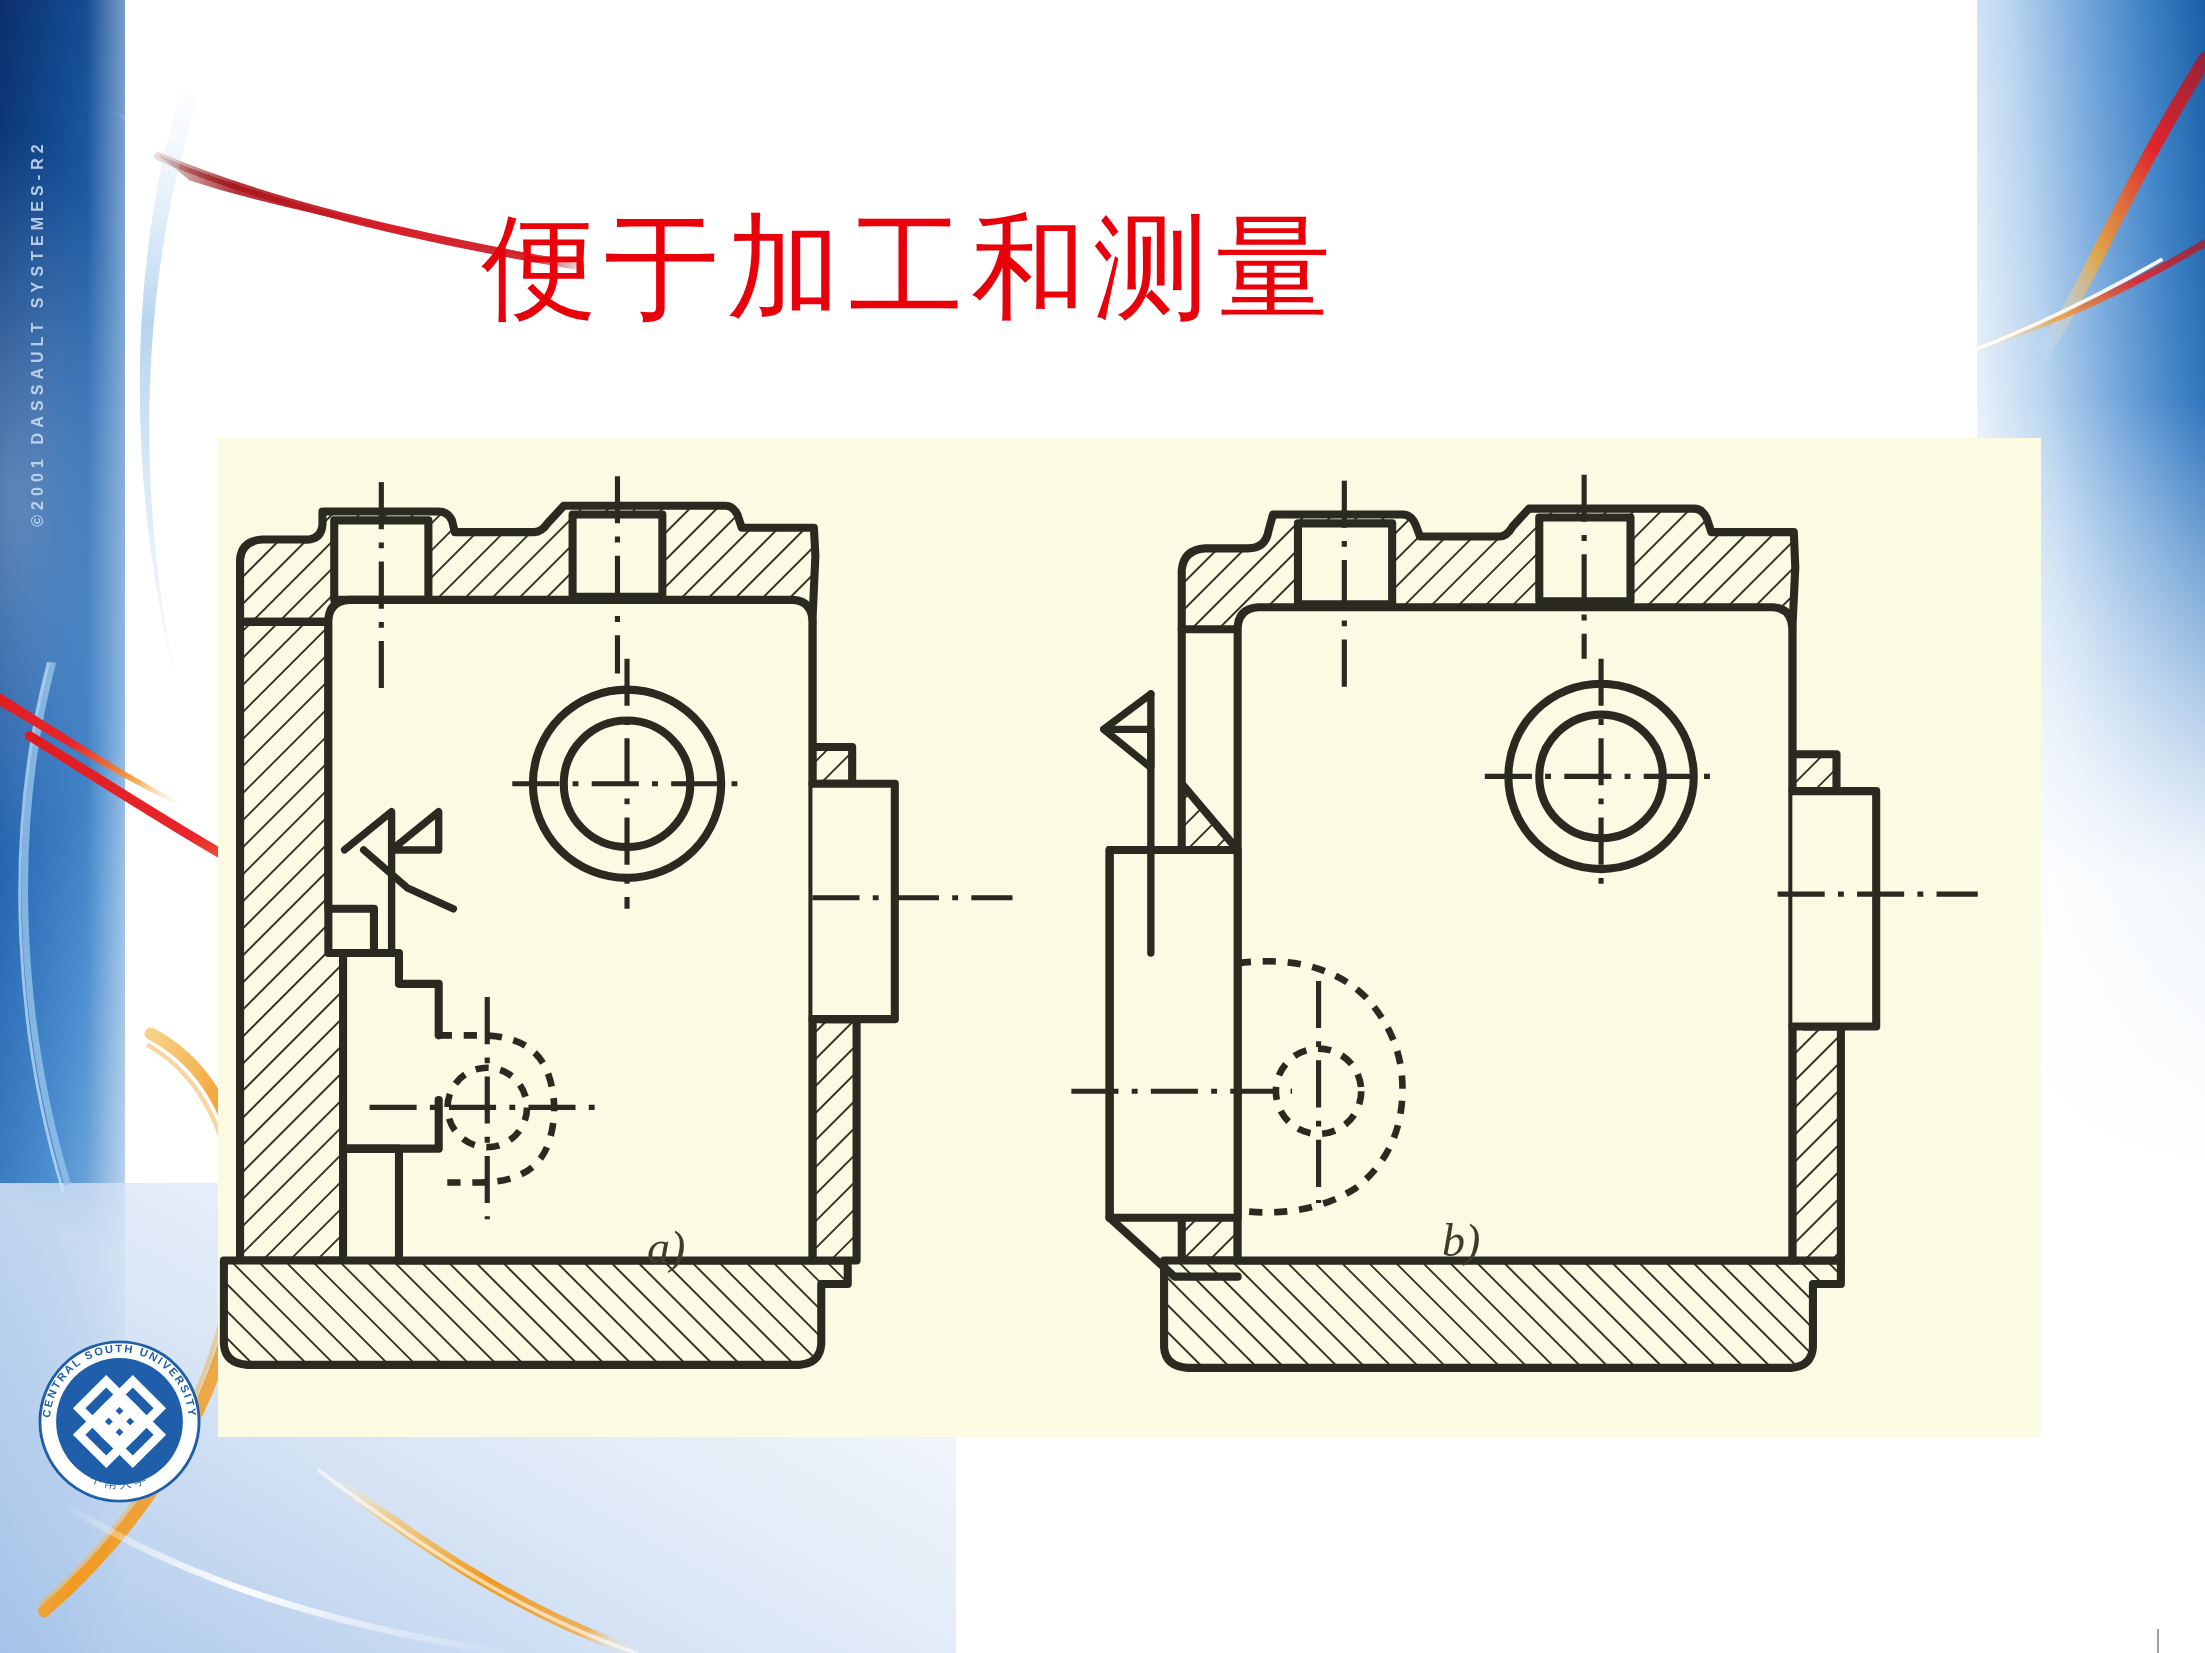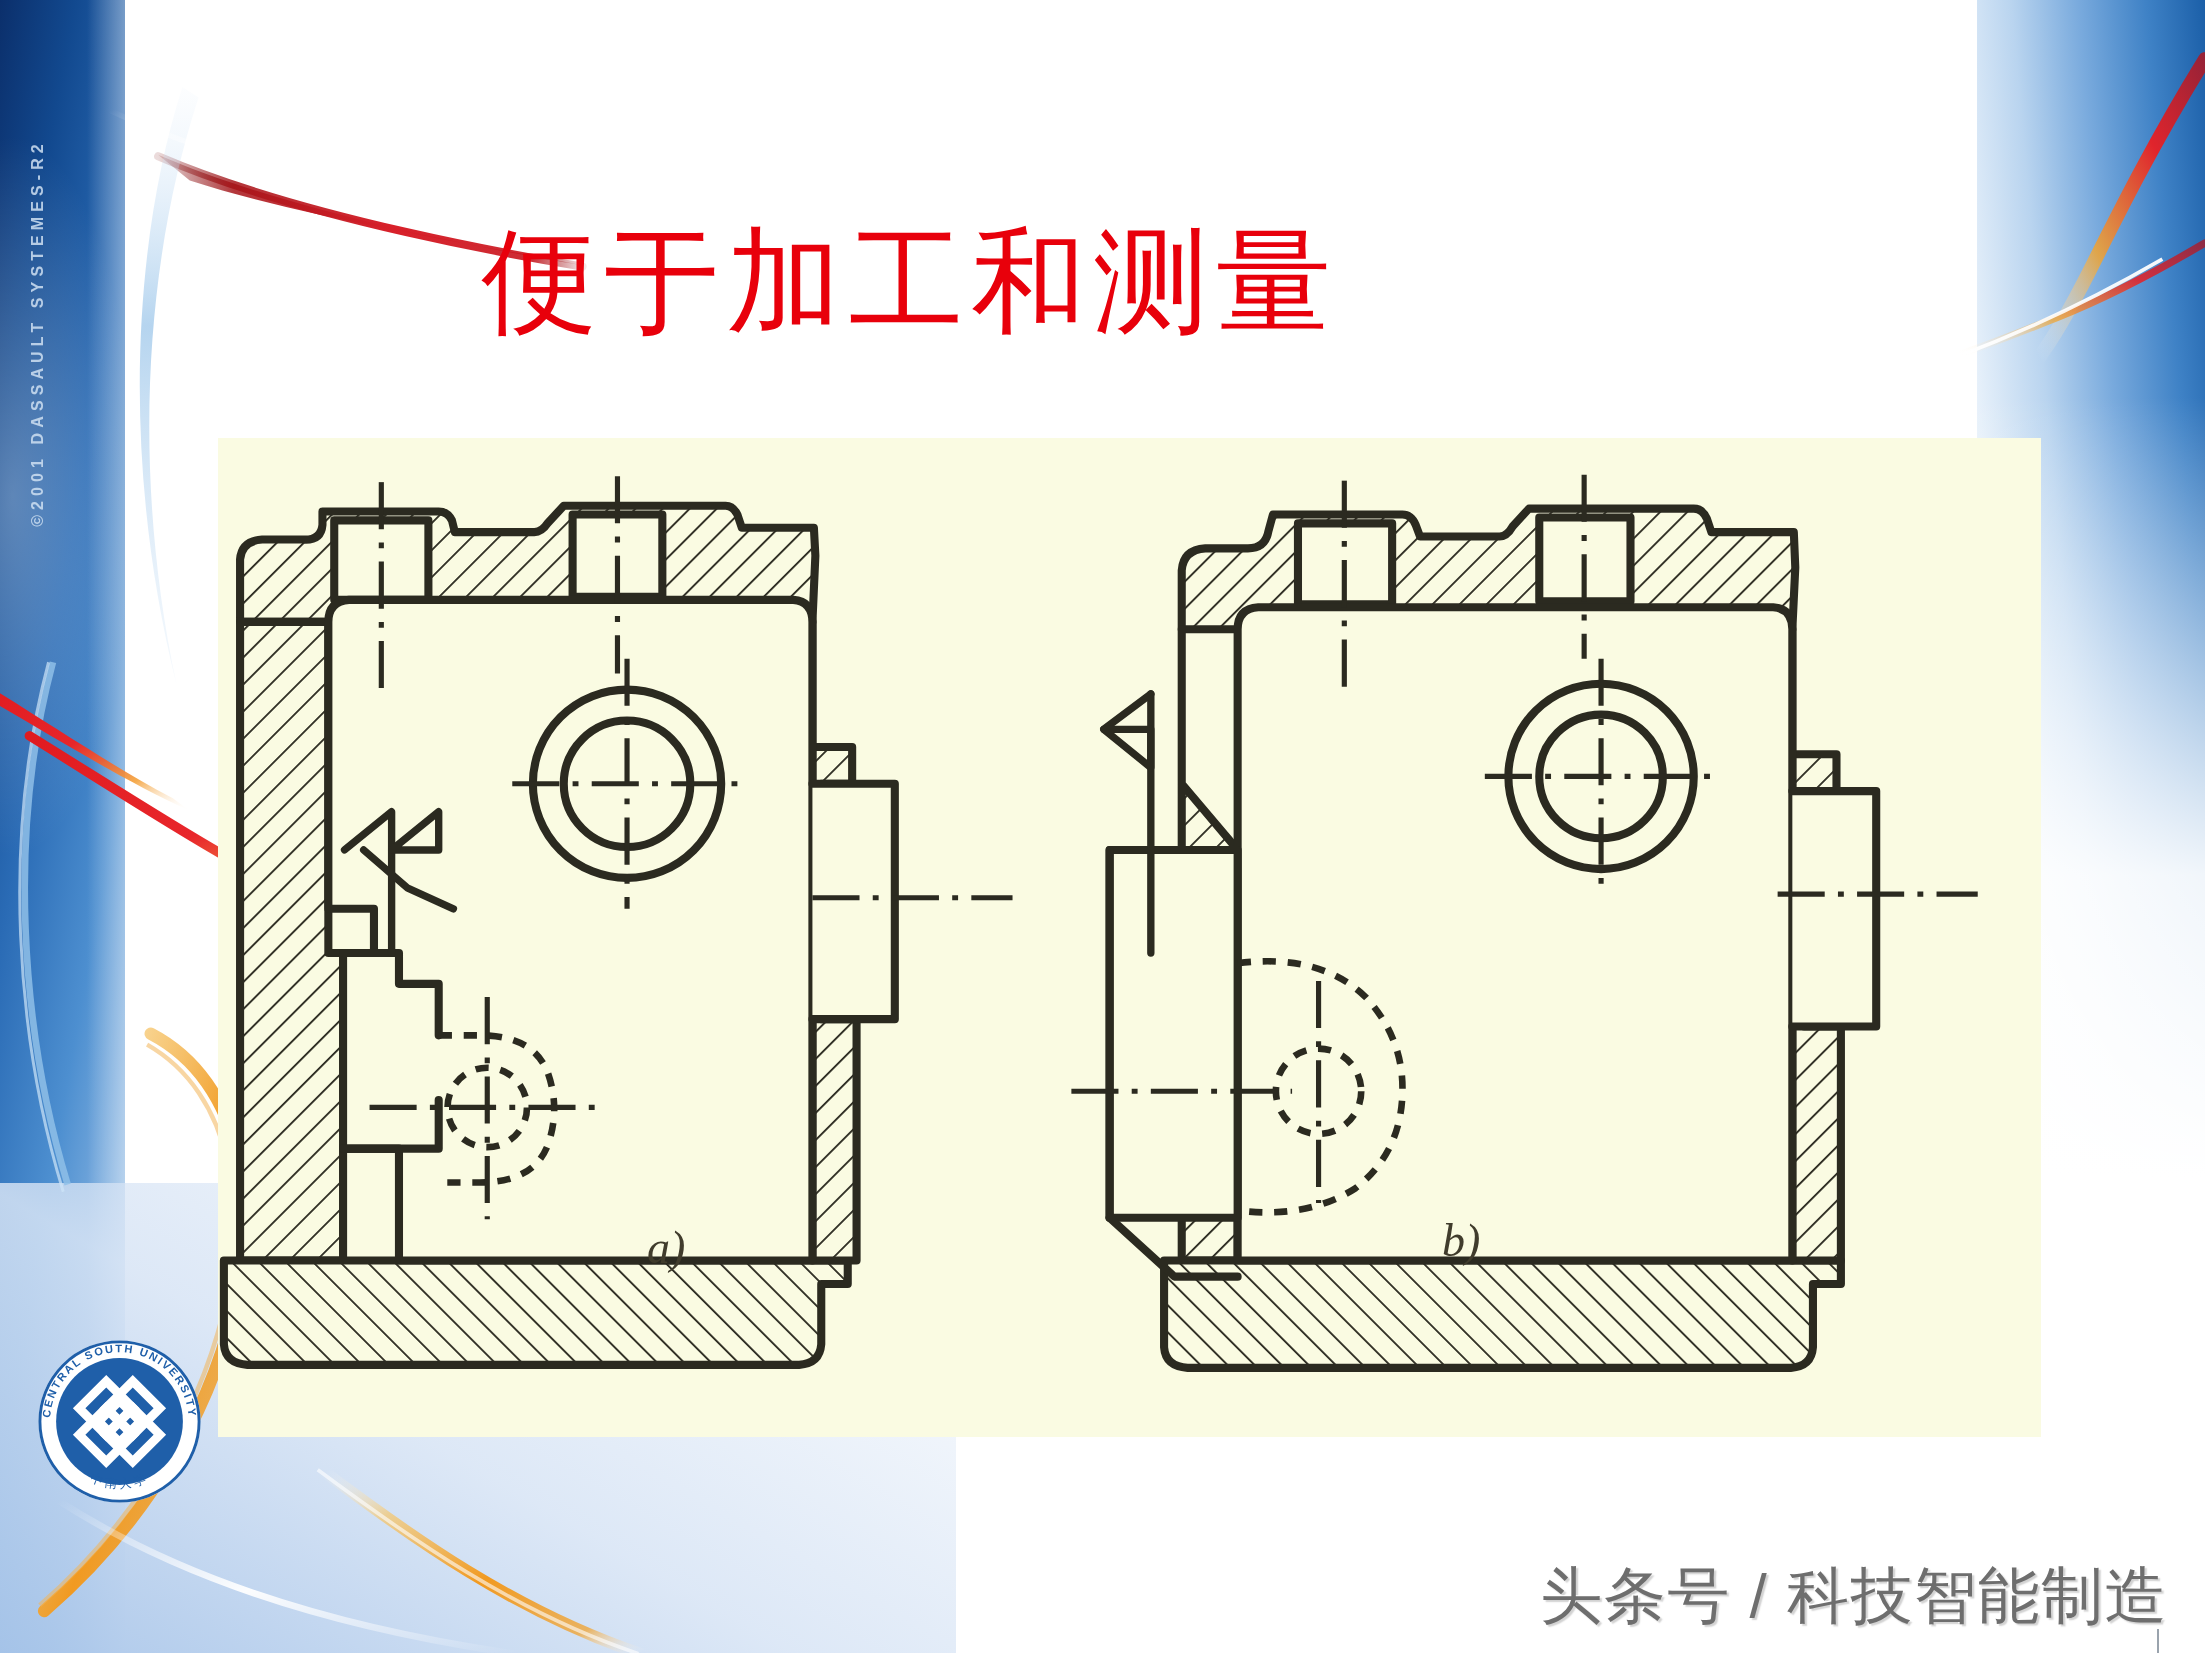--- a/index.html
+++ b/index.html
@@ -92,21 +92,21 @@
   .deco {
     position: absolute;
     left: 0; top: 0;
     width: 2205px; height: 1654px;
     pointer-events: none;
   }
 
   
   .title {
     position: absolute;
-    left: 0; top: 221px;
+    left: 0; top: 207px;
     width: 1820px;
     text-align: center;
     color: #E8000B;
     font-family: "Liberation Serif", "DejaVu Serif", serif;
     font-size: 115px;
     line-height: 1.08;
     letter-spacing: 7.4px;
     font-weight: 400;
     white-space: nowrap;
   }
@@ -391,17 +391,16 @@
     </g>
 
     <text font-family="'Liberation Sans',sans-serif" font-size="15" font-weight="bold" fill="#1F5FA9" letter-spacing="2.6">
       <textPath href="#arcTop" startOffset="50%" text-anchor="middle">CENTRAL SOUTH UNIVERSITY</textPath>
     </text>
     <text font-family="'Liberation Serif',serif" font-size="17" fill="#1F5FA9" letter-spacing="4">
       <textPath href="#arcBot" startOffset="50%" text-anchor="middle">中南大学</textPath>
     </text>
   </svg>
 
-  <div class="watermark">头条号 / 科技智能制造</div>
   <div class="tickmark"></div>
 
 </div>
 
 
 </body></html>

